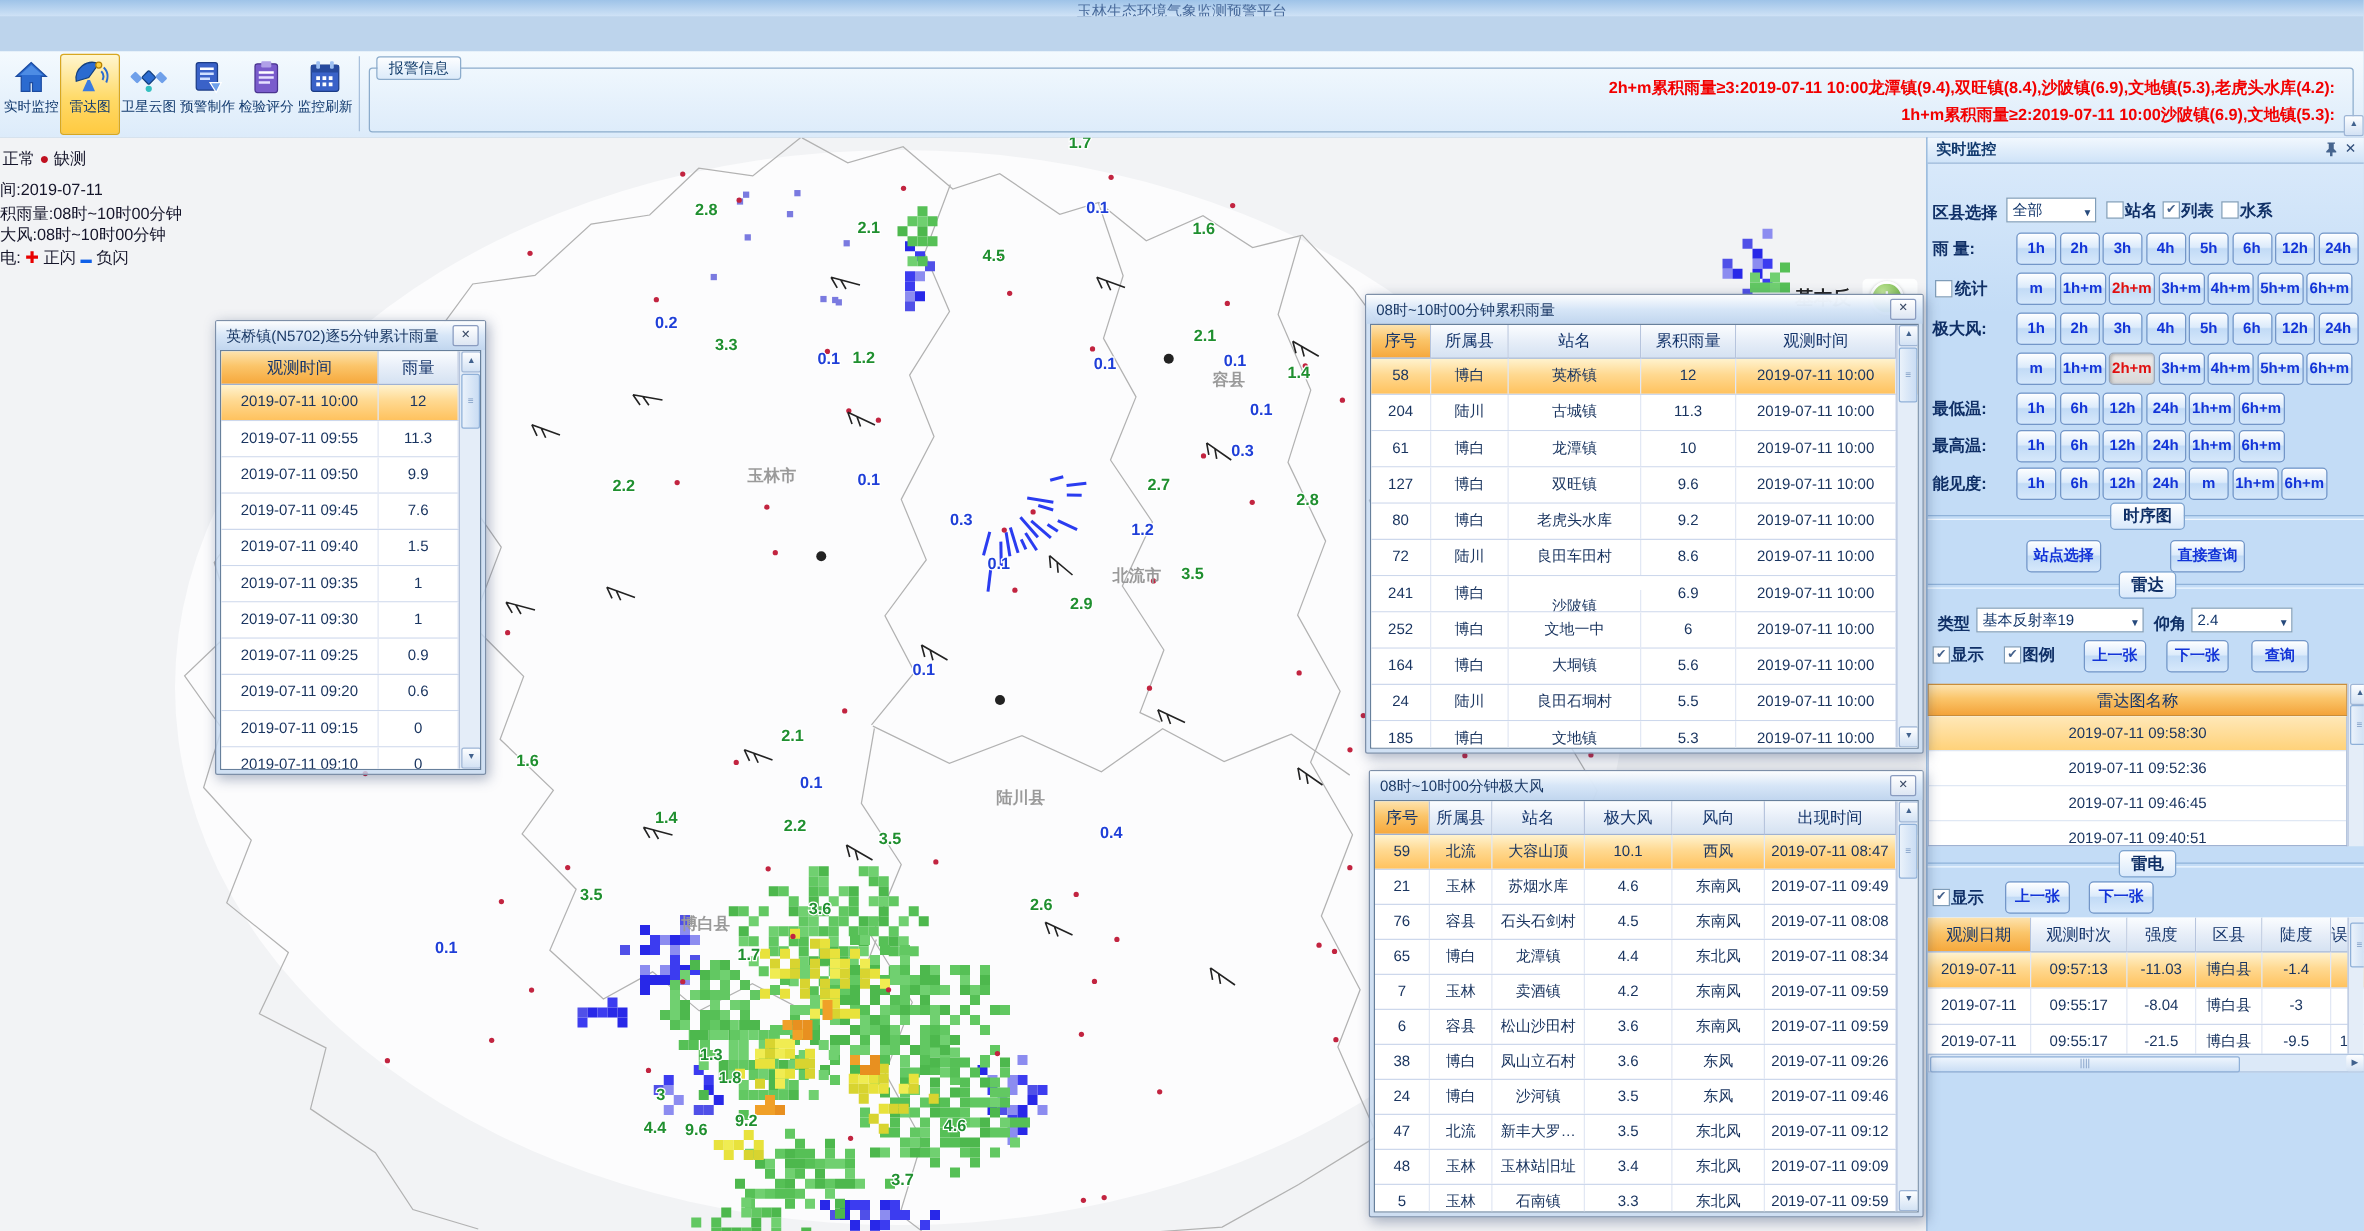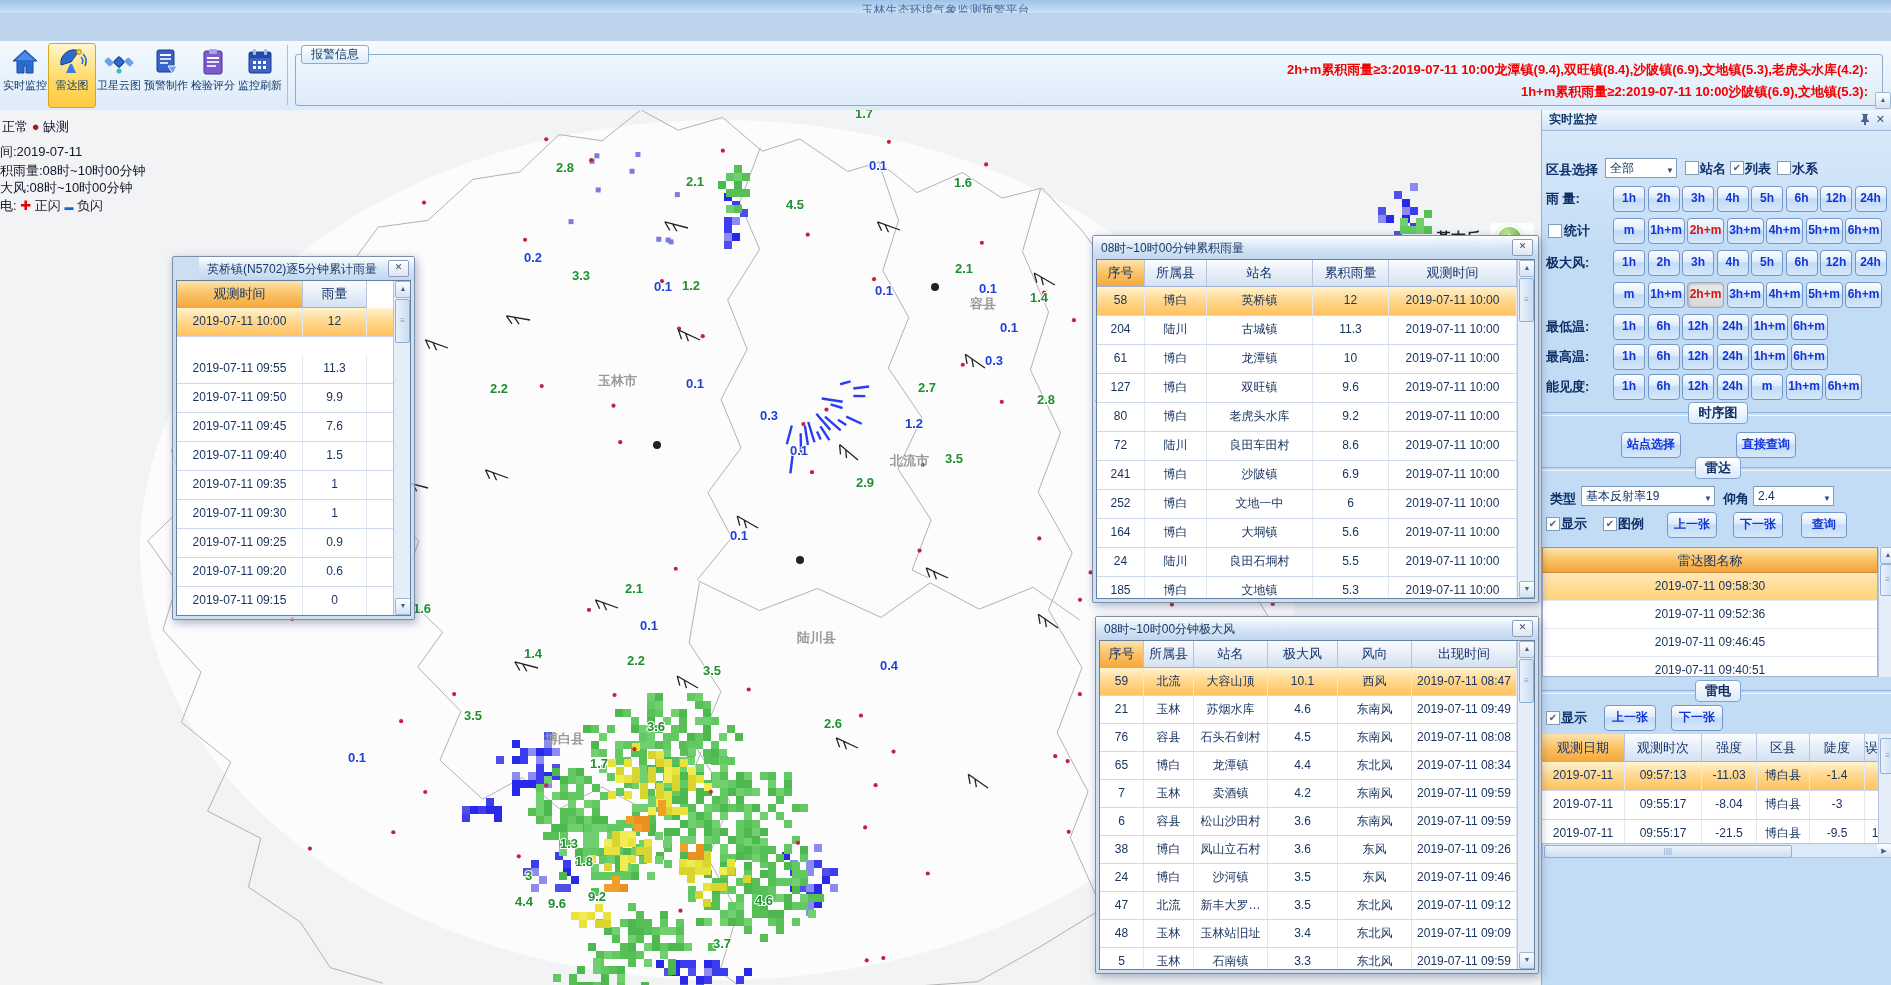--- a/index.html
+++ b/index.html
@@ -1322,35 +1322,35 @@
           <div class="sthumb" style="top: 4px; height: 34px; line-height: 34px;">≡</div>
         </div>
         <div class="hscr" style="position: absolute; left: 0px; top: 713px; width: 350px; height: 15px;">
           <div class="hthumb" style="position: absolute; left: 1px; top: 1px; width: 246px; height: 11px;">||||</div>
           <div class="mini-scroll" style="position: absolute; left: 334px; top: 0px; width: 14px; height: 13px; border: none;">▶</div>
         </div>
       </div>
   </div>
 
   <div id="popup-layer">
-      <div class="win" style="position: absolute; left: 172px; top: 256px; width: 215px; height: 362px; padding-left: 26px;">
+      <div class="win" style="position: absolute; left: 172px; top: 256px; width: 215px; height: 362px;">
         <div class="win-tb">
           <span class="win-title">英桥镇(N5702)逐5分钟累计雨量</span>
           <div class="win-close">✕</div>
         </div>
         <div class="win-body">
           <div class="thead">
             <div class="th sorted" style="width: 126px;">观测时间</div>
             <div class="th" style="width: 64px;">雨量</div>
           </div>
           <div class="tr sel" style="height: 28px;">
             <div class="td" style="width: 126px; line-height: 27px;">2019-07-11 10:00</div>
             <div class="td" style="width: 64px; line-height: 27px;">12</div>
           </div>
-          <div class="tr" style="height: 28px; margin-top: 18px;">
+          <div class="tr" style="height: 28px;">
             <div class="td" style="width: 126px; line-height: 27px;">2019-07-11 09:55</div>
             <div class="td" style="width: 64px; line-height: 27px;">11.3</div>
           </div>
           <div class="tr" style="height: 28px;">
             <div class="td" style="width: 126px; line-height: 27px;">2019-07-11 09:50</div>
             <div class="td" style="width: 64px; line-height: 27px;">9.9</div>
           </div>
           <div class="tr" style="height: 28px;">
             <div class="td" style="width: 126px; line-height: 27px;">2019-07-11 09:45</div>
             <div class="td" style="width: 64px; line-height: 27px;">7.6</div>
@@ -1441,21 +1441,21 @@
           <div class="tr" style="height: 28px;">
             <div class="td" style="width: 48px; line-height: 27px;">72</div>
             <div class="td" style="width: 62px; line-height: 27px;">陆川</div>
             <div class="td" style="width: 106px; line-height: 27px;">良田车田村</div>
             <div class="td" style="width: 76px; line-height: 27px;">8.6</div>
             <div class="td" style="width: 128px; line-height: 27px;">2019-07-11 10:00</div>
           </div>
           <div class="tr" style="height: 28px;">
             <div class="td" style="width: 48px; line-height: 27px;">241</div>
             <div class="td" style="width: 62px; line-height: 27px;">博白</div>
-            <div class="td" style="width: 106px; line-height: 27px;">沙陂镇</div>
+            <div class="td" style="width: 106px; line-height: 27px; margin-top: 11px;">沙陂镇</div>
             <div class="td" style="width: 76px; line-height: 27px;">6.9</div>
             <div class="td" style="width: 128px; line-height: 27px;">2019-07-11 10:00</div>
           </div>
           <div class="tr" style="height: 28px;">
             <div class="td" style="width: 48px; line-height: 27px;">252</div>
             <div class="td" style="width: 62px; line-height: 27px;">博白</div>
             <div class="td" style="width: 106px; line-height: 27px;">文地一中</div>
             <div class="td" style="width: 76px; line-height: 27px;">6</div>
             <div class="td" style="width: 128px; line-height: 27px;">2019-07-11 10:00</div>
           </div>

